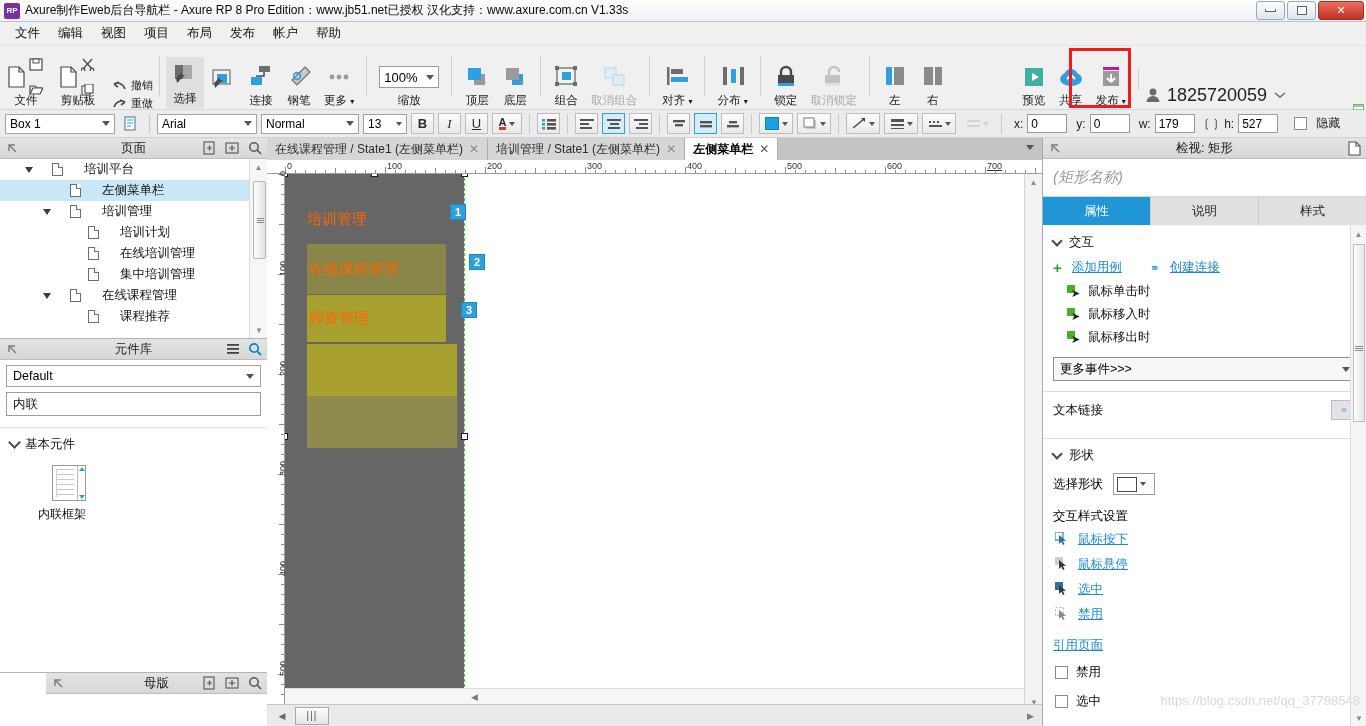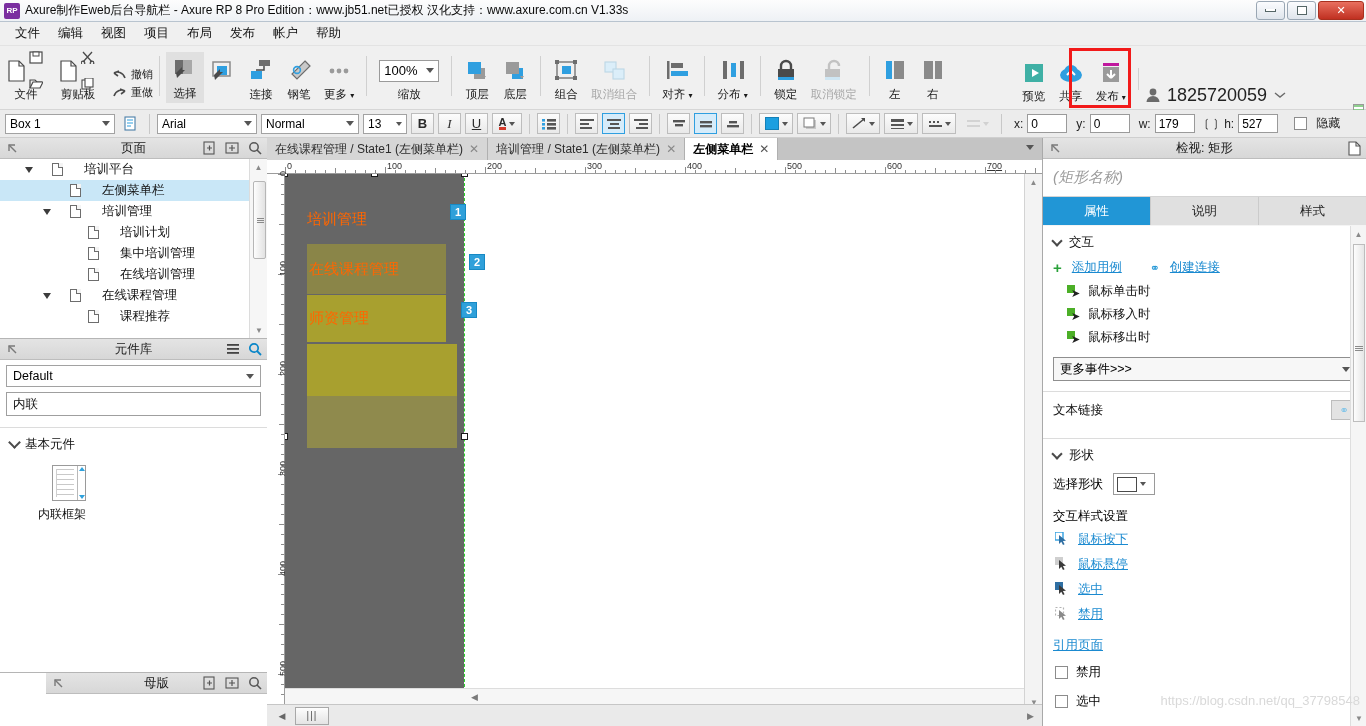--- a/index.html
+++ b/index.html
@@ -44,21 +44,21 @@
     border-bottom:1px solid #e3e3e3;
   }
   .menubar span{ padding:3px 9px; font-size:12.5px; color:#111; }
 
   
   .toolbar{
     position:absolute;left:0;top:46px;width:1366px;height:64px;
     background:#f0f0f0; border-bottom:1px solid #d6d6d6;
     display:flex; align-items:flex-start;
   }
-  .tgrp{ display:flex; align-items:center; height:62px; position:relative;}
+  .tgrp{ display:flex; align-items:flex-end; height:62px; position:relative;}
   .tsep{ width:1px; height:40px; background:#d0d0d0; margin:10px 6px 0 6px;}
   .titem{
     display:flex;flex-direction:column;align-items:center;justify-content:flex-start;
     min-width:34px;padding:4px 6px 0 6px;cursor:default;
   }
   .titem .lbl{ font-size:11.5px; color:#1a1a1a; margin-top:2px; white-space:nowrap;}
   .titem.dim .lbl{ color:#a8a8a8; }
   .ticon{ height:28px; display:flex;align-items:center;justify-content:center;}
   .pair{ display:flex;flex-direction:column;align-items:center;}
   .dualcol{ display:flex; }
@@ -755,27 +755,27 @@
           <div class="trow">
             <span style="display: inline-block; width: 42px;"></span>
             <span class="tw"></span>
             <span class="pgicon"></span>
             <span>培训计划</span>
           </div>
           <div class="trow">
             <span style="display: inline-block; width: 42px;"></span>
             <span class="tw"></span>
             <span class="pgicon"></span>
-            <span>集中培训管理</span>
+            <span>在线培训管理</span>
           </div>
           <div class="trow">
             <span style="display: inline-block; width: 42px;"></span>
             <span class="tw"></span>
             <span class="pgicon"></span>
-            <span>在线培训管理</span>
+            <span>集中培训管理</span>
           </div>
           <div class="trow">
             <span style="display: inline-block; width: 24px;"></span>
             <span class="tw">
               <i class="tri open"></i>
             </span>
             <span class="pgicon"></span>
             <span>在线课程管理</span>
           </div>
           <div class="trow">

